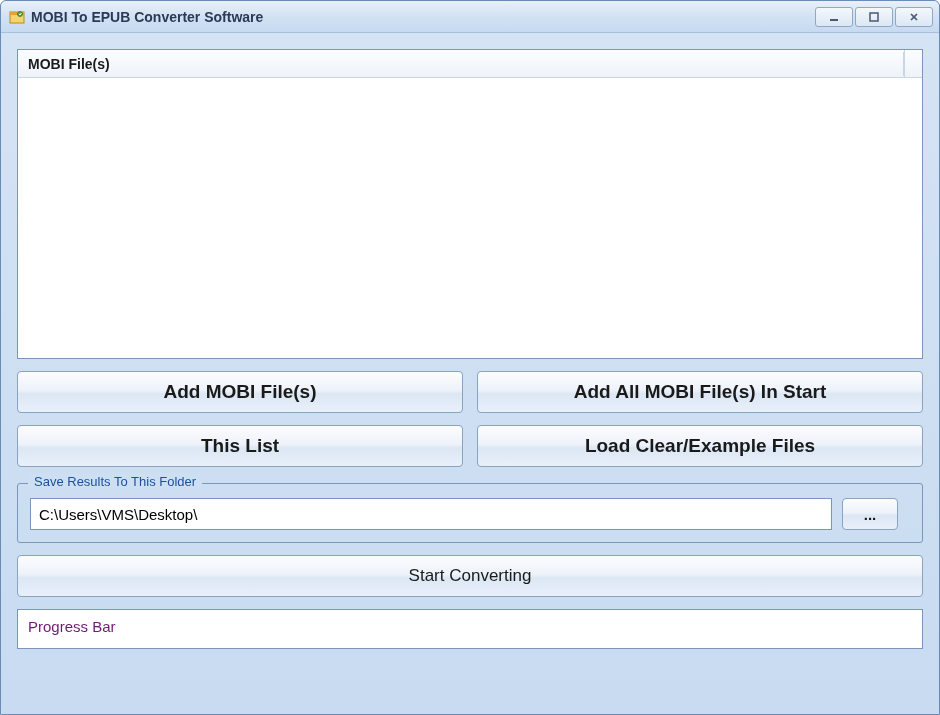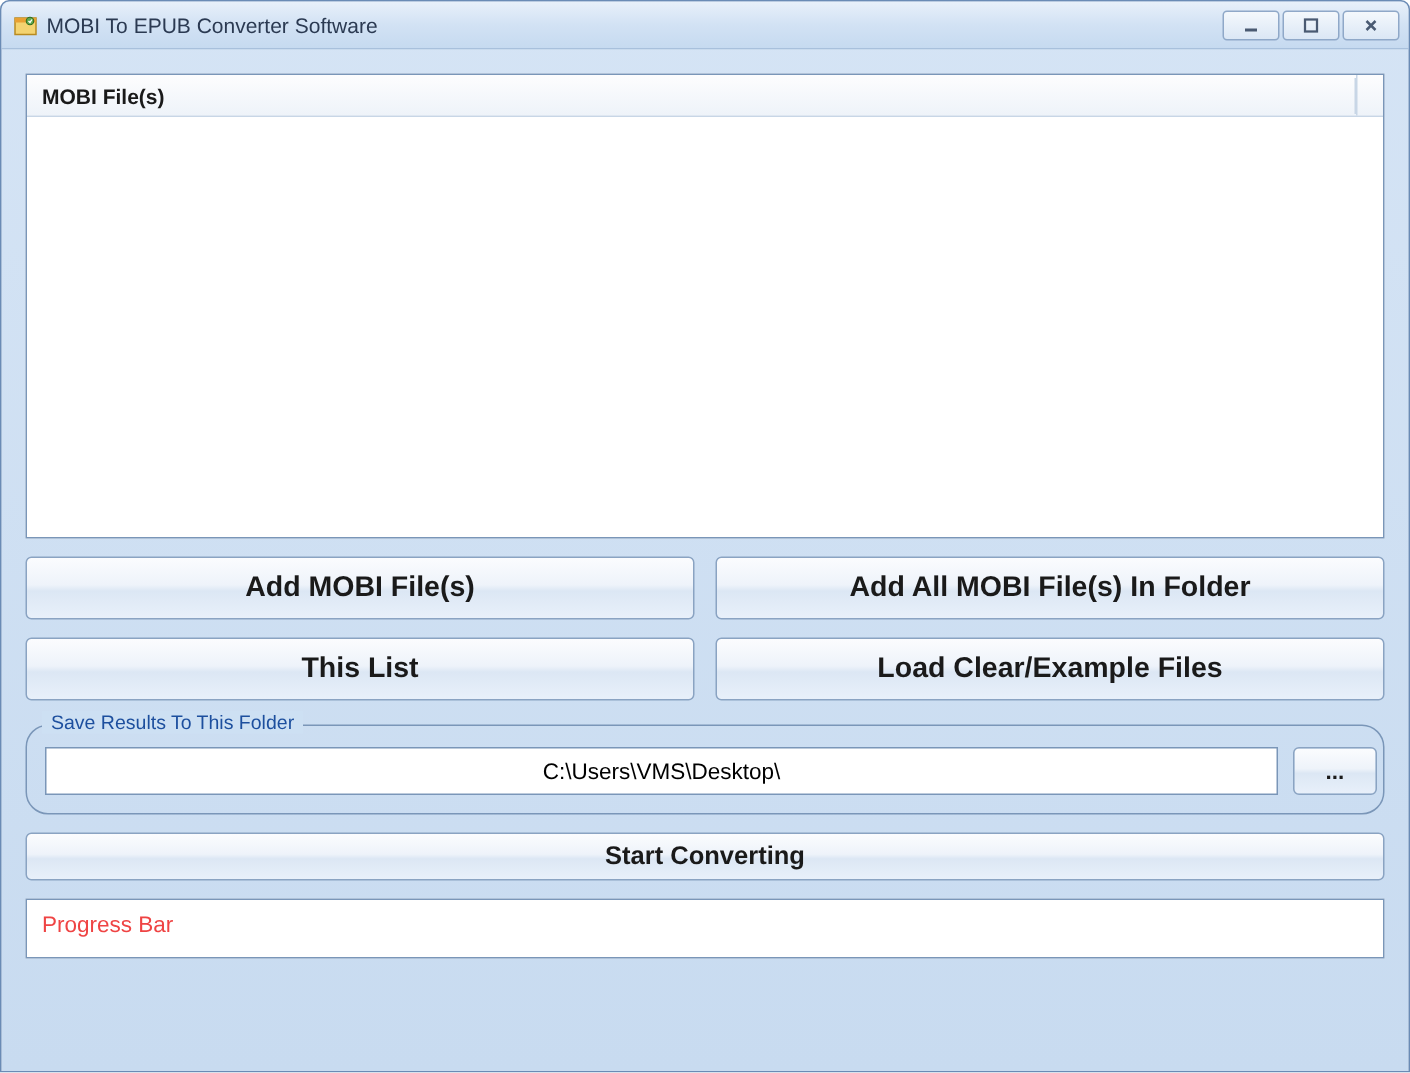--- a/index.html
+++ b/index.html
@@ -35,20 +35,21 @@
     .app-icon {
       width: 16px;
       height: 16px;
       margin-right: 6px;
       display: inline-block;
     }
     .title-text {
       flex: 1;
       font-size: 14px;
       color: #2b3a52;
+      font-weight: bold;
     }
     .win-controls {
       display: flex;
       gap: 2px;
     }
     .win-btn {
       width: 38px;
       height: 20px;
       border: 1px solid #8fa8c8;
       background: linear-gradient(to bottom, #f4f8fc, #dbe7f5);
@@ -112,22 +113,22 @@
       border-radius: 4px;
       background: linear-gradient(to bottom, #fbfcfe 0%, #eef3fa 45%, #dce7f4 55%, #e8f0fa 100%);
       font-size: 19px;
       font-weight: bold;
       color: #1a1a1a;
       cursor: pointer;
       font-family: inherit;
     }
     .fieldset {
       border: 1px solid #7a96b8;
-      border-radius: 15px;
-      padding: 14px 4px 12px 12px;
+      border-radius: 3px;
+      padding: 14px 24px 12px 12px;
       position: relative;
       margin-top: 4px;
     }
     .fieldset-legend {
       position: absolute;
       top: -10px;
       left: 10px;
       background: #cde0f3;
       padding: 0 6px;
       font-size: 13px;
@@ -140,51 +141,50 @@
     }
     .path-input {
       flex: 1;
       height: 32px;
       border: 1px solid #7a96b8;
       padding: 4px 8px;
       font-size: 15px;
       font-family: inherit;
       background: #fff;
       color: #000;
-      text-align: center;
     }
     .browse-btn {
       width: 56px;
       height: 32px;
       border: 1px solid #8aa3c2;
       border-radius: 4px;
       background: linear-gradient(to bottom, #fbfcfe 0%, #eef3fa 45%, #dce7f4 55%, #e8f0fa 100%);
       font-size: 15px;
       font-weight: bold;
       cursor: pointer;
       color: #1a1a1a;
     }
     .start-btn {
-      height: 32px;
+      height: 42px;
       border: 1px solid #8aa3c2;
       border-radius: 4px;
       background: linear-gradient(to bottom, #fbfcfe 0%, #eef3fa 45%, #dce7f4 55%, #e8f0fa 100%);
       font-size: 17px;
-      font-weight: bold;
+      font-weight: normal;
       cursor: pointer;
       color: #1a1a1a;
       font-family: inherit;
     }
     .progress-panel {
       background: #fff;
       border: 1px solid #7a96b8;
       height: 40px;
       padding: 8px 10px;
       font-size: 15px;
-      color: #ef4444;
+      color: #701a75;
     }
   </style>
 </head>
 <body>
 
 <div class="window">
   <div class="titlebar">
     <span class="app-icon">
       <svg viewBox="0 0 16 16">
         <rect x="1" y="3" width="14" height="11" fill="#f4d370" stroke="#b88a20" stroke-width="1"></rect>
@@ -219,21 +219,21 @@
     <div class="file-list-panel">
       <div class="file-list-header">
         <div class="col-header">MOBI File(s)</div>
         <div class="col-spacer"></div>
       </div>
       <div class="file-list-body"></div>
     </div>
 
     <div class="button-row">
       <button class="action-btn">Add MOBI File(s)</button>
-      <button class="action-btn">Add All MOBI File(s) In Folder</button>
+      <button class="action-btn">Add All MOBI File(s) In Start</button>
     </div>
 
     <div class="button-row">
       <button class="action-btn">This List</button>
       <button class="action-btn">Load Clear/Example Files</button>
     </div>
 
     <div class="fieldset">
       <div class="fieldset-legend">Save Results To This Folder</div>
       <div class="path-row">

